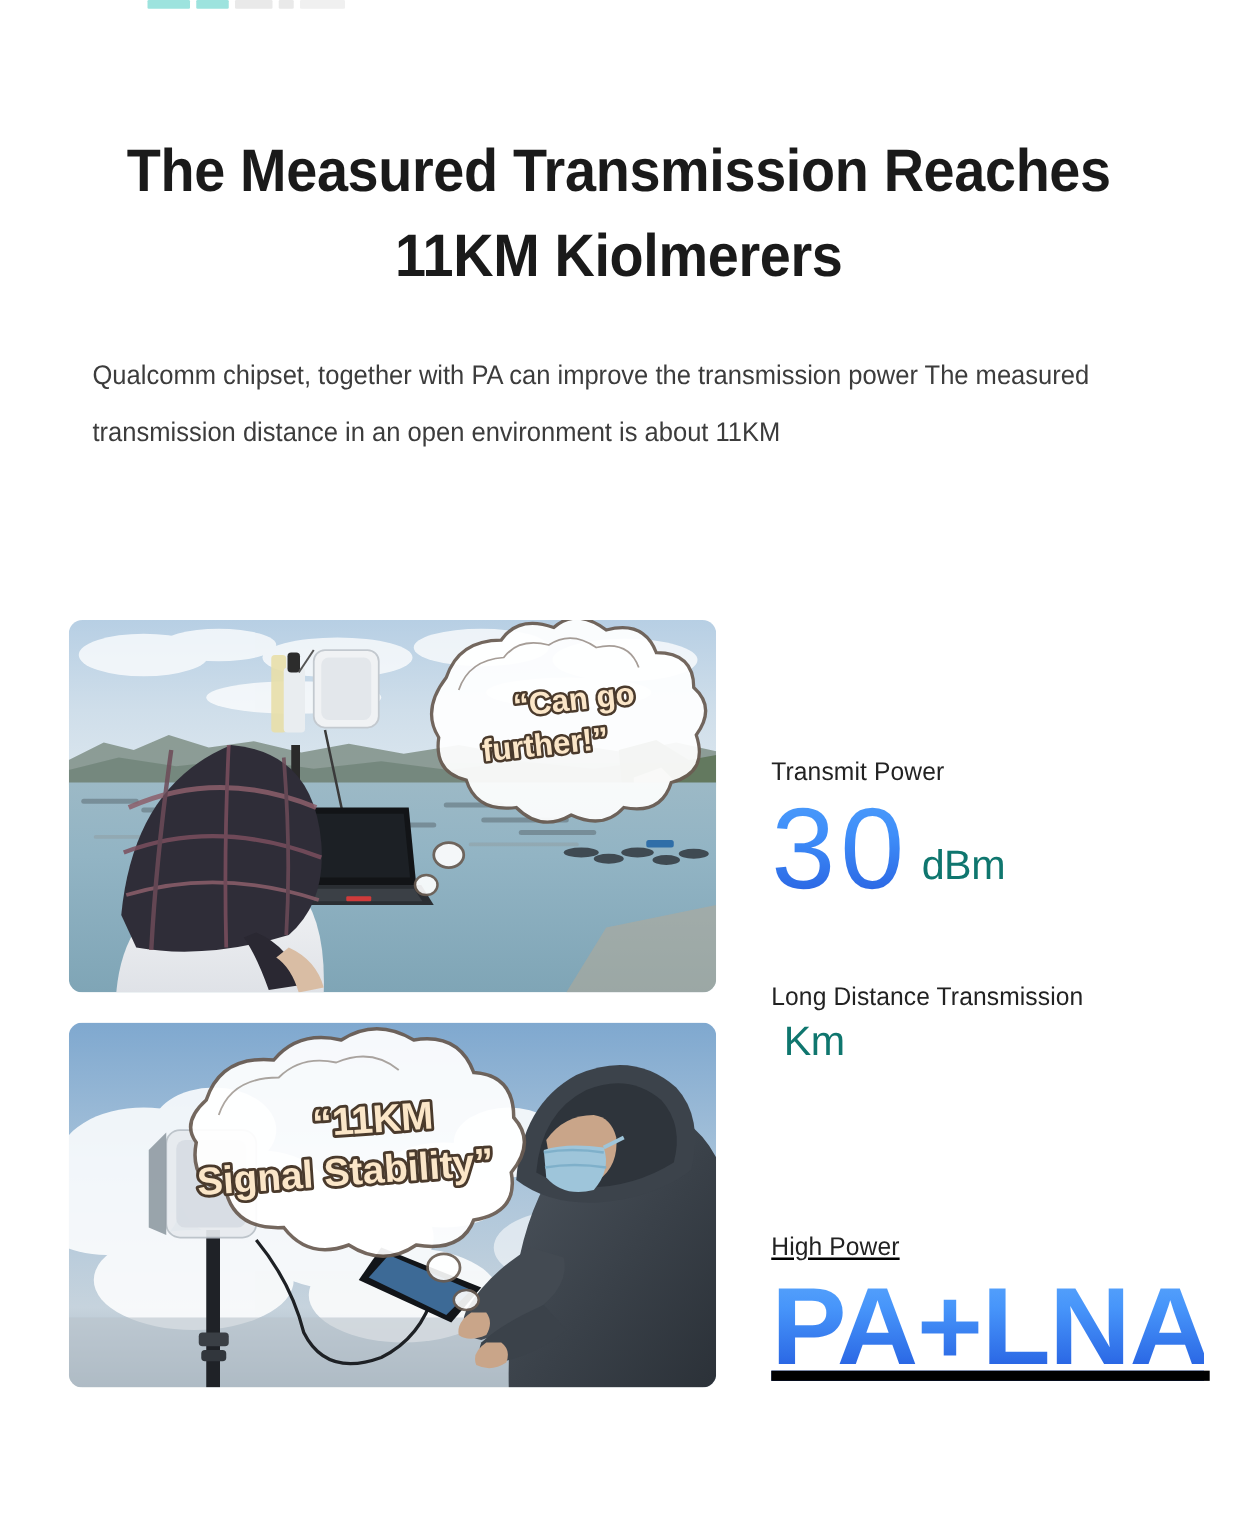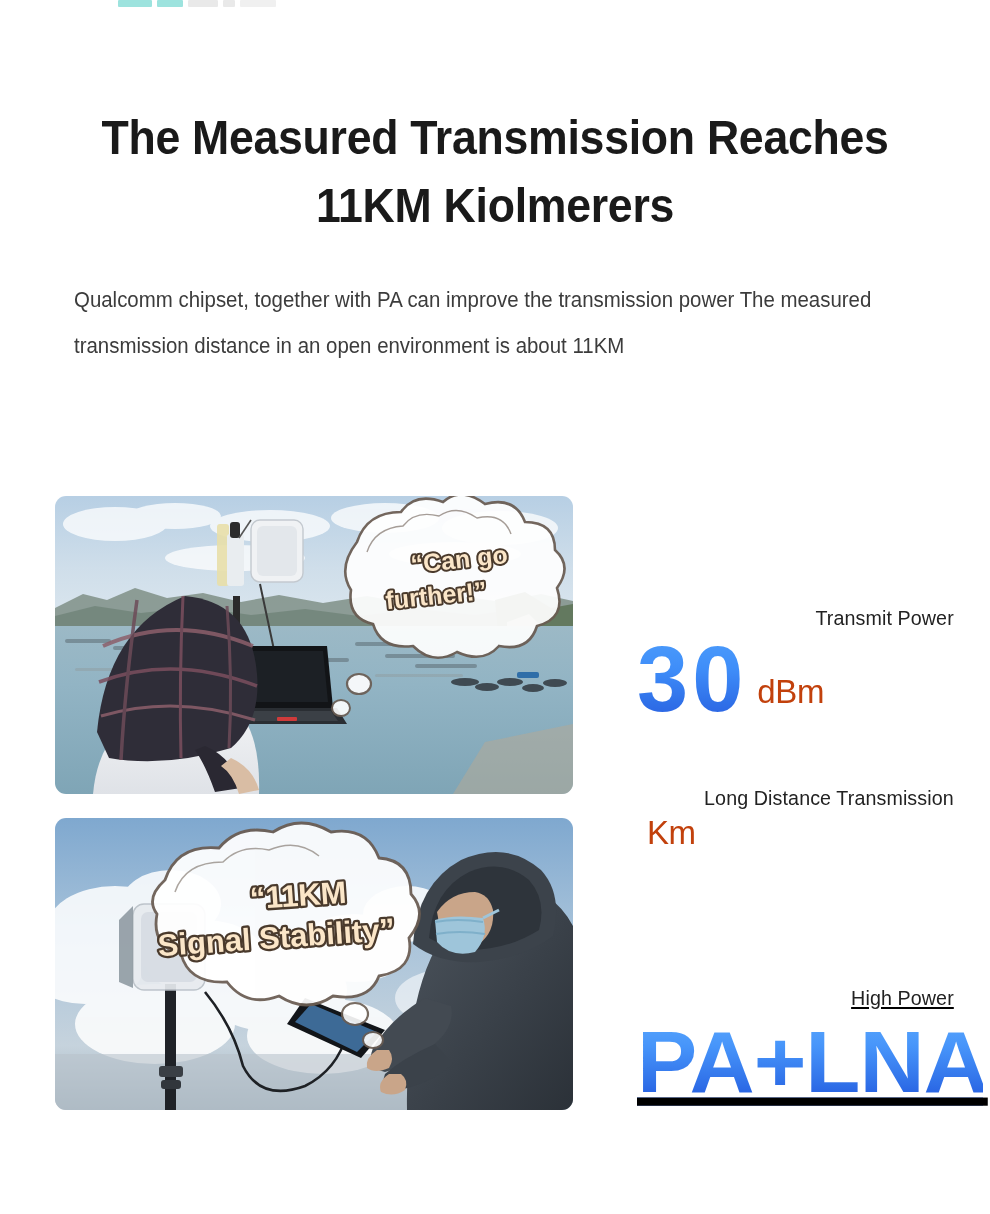--- a/index.html
+++ b/index.html
@@ -75,25 +75,24 @@
     border-radius: 11px;
     overflow: hidden;
   }
   #photo-sea   { top: 496px;  height: 298px; }
   #photo-sky   { top: 818px;  height: 292px; }
   .photo svg { display: block; width: 100%; height: 100%; }
 
   
   .stats {
     position: absolute;
-    left: 637px;
+    left: 617px;
     top: 496px;
     width: 330px;
     height: 618px;
-    text-align: right;
   }
   .stat { position: absolute; left: 0; width: 330px; }
   #stat-transmit-power { top: 110px; }
   #stat-long-distance  { top: 290px; }
   #stat-high-power     { top: 490px; text-decoration: underline; }
 
   .stat-label {
     font-family: "Liberation Sans", sans-serif;
     font-size: 20.5px;
     color: #222222;
@@ -104,37 +103,37 @@
   }
 
   .stat-value-row {
     display: flex;
     align-items: flex-end;
     margin-top: 4px;
   }
 
   .big-number {
     font-family: "Liberation Sans", sans-serif;
-    font-weight: bold;
+    font-weight: normal;
     font-size: 92px;
     line-height: .98;
     letter-spacing: 2px;
     background-image: linear-gradient(180deg, #4d9dfb 0%, #3f8ef9 38%, #2f6fe8 78%, #2a5fe0 100%);
     -webkit-background-clip: text;
     background-clip: text;
     color: transparent;
     -webkit-text-fill-color: transparent;
   }
   #value-30 { letter-spacing: 4px; }
   #value-11 { letter-spacing: 6px; }
 
   .unit {
     font-family: "Liberation Sans", sans-serif;
     font-size: 33px;
-    color: #c2410c;
+    color: #0f766e;
     margin-left: 10px;
     padding-bottom: 13px;
     letter-spacing: -.4px;
   }
 
   .wordmark {
     font-family: "Liberation Sans", sans-serif;
     font-weight: bold;
     font-size: 86px;
     line-height: 1;

